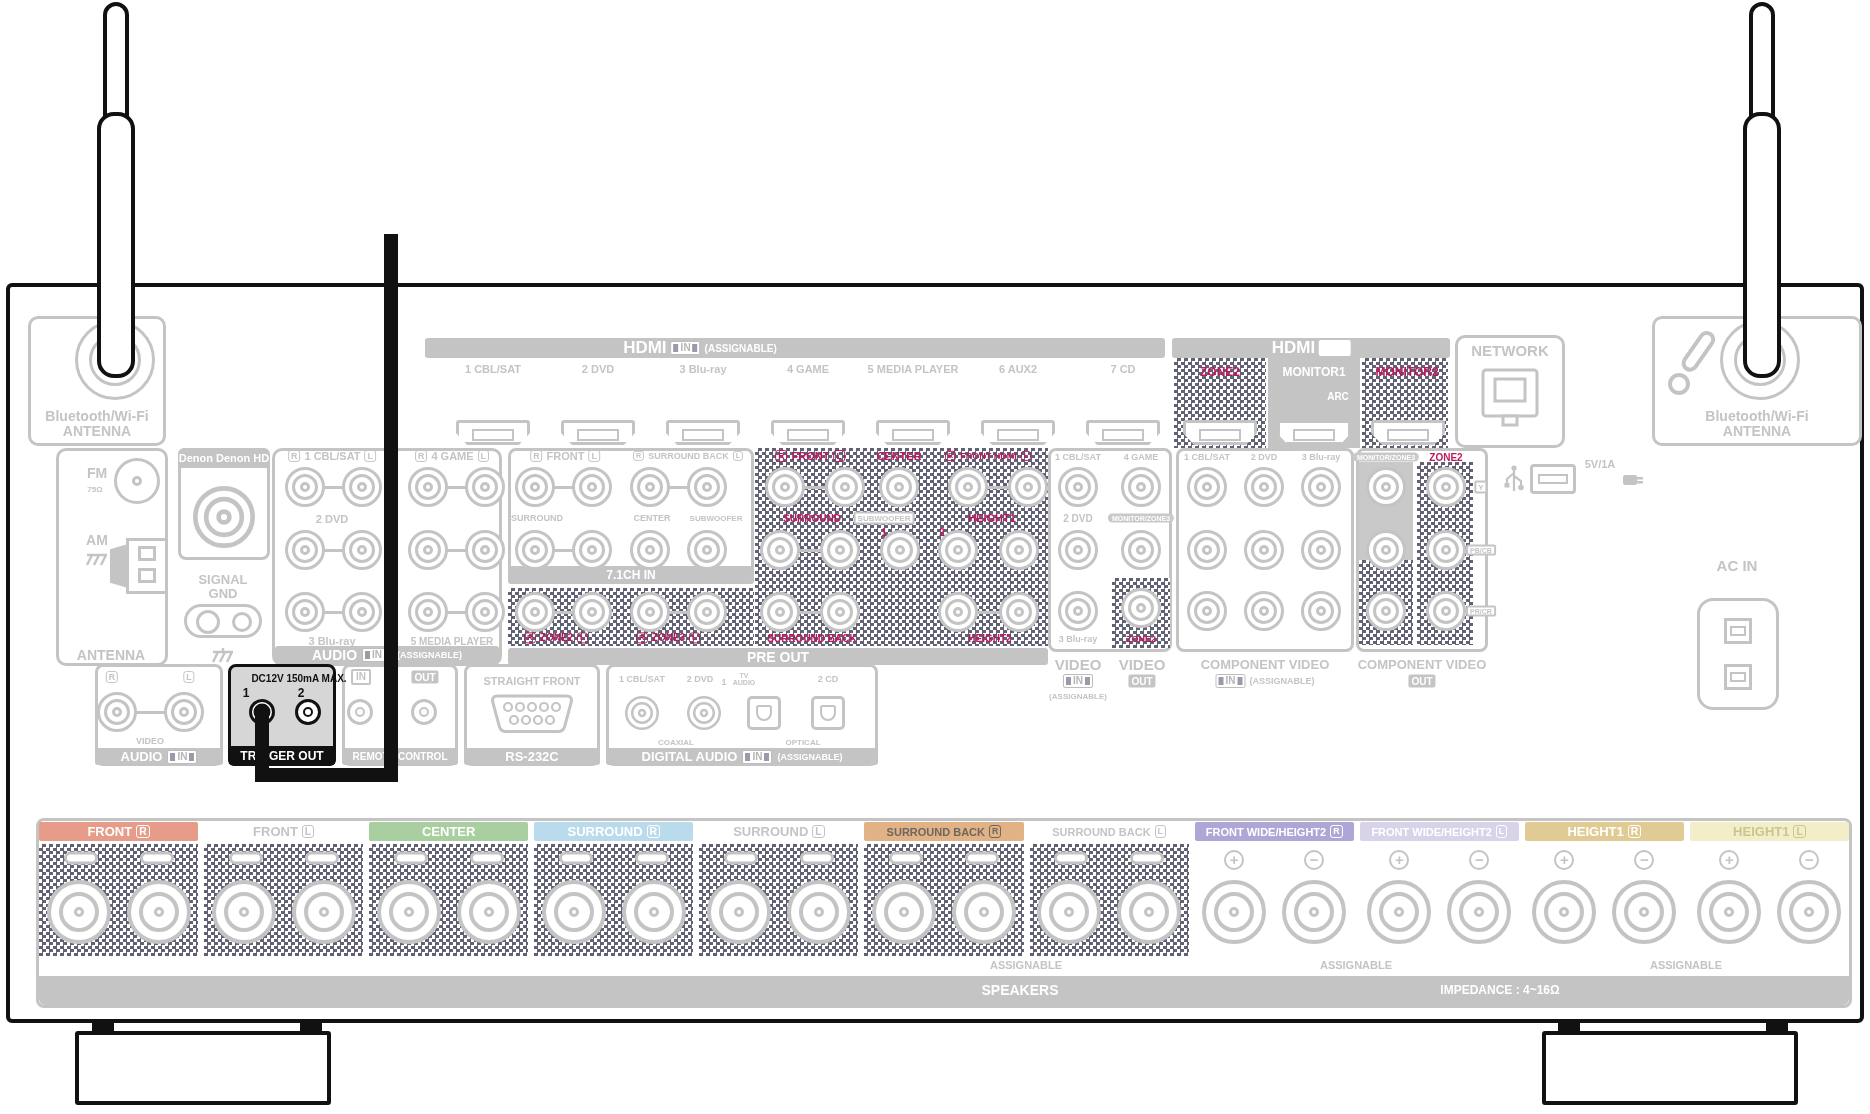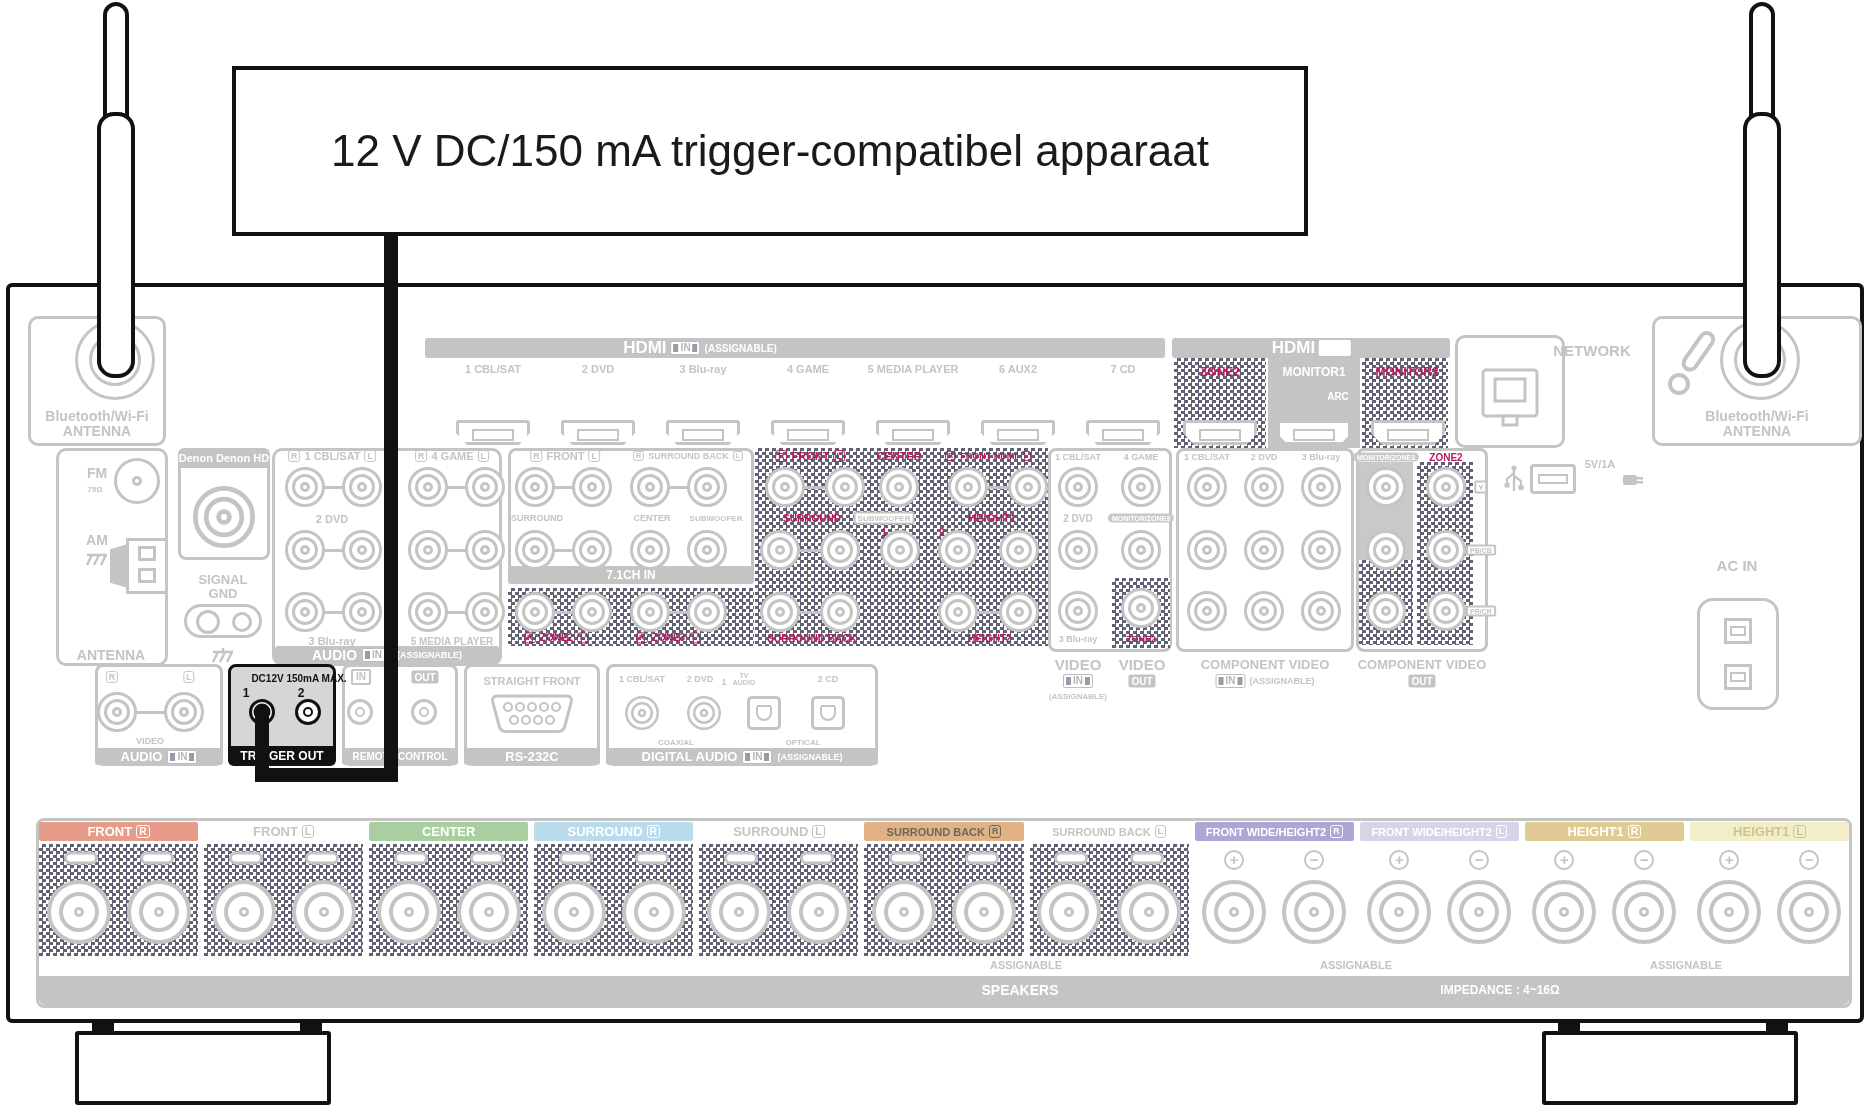--- a/index.html
+++ b/index.html
@@ -54,23 +54,20 @@
 .tab{position:absolute;background:#111;z-index:4}
 svg{position:absolute;z-index:2}
 </style>
 </head>
 <body>
 
 <div id="canvas">
 
   <div class="abs" style="left:6px;top:283px;width:1858px;height:740px;border:4px solid #111;border-radius:6px;background:#fff"></div>
 
-  <div class="abs" style="left:232px;top:66px;width:1076px;height:170px;border:4px solid #111;background:#fff;z-index:8;display:flex;align-items:center;justify-content:center">
-    <span style="font-size:44px;color:#1a1a1a">12 V DC/150 mA trigger-compatibel apparaat</span>
-  </div>
 
   <div class="cable" style="left:384px;top:234px;width:14px;height:546px"></div>
   <div class="cable" style="left:255px;top:768px;width:143px;height:14px"></div>
   <div class="cable" style="left:255px;top:712px;width:14px;height:66px"></div>
 
   <div class="antenna" style="left:103px;top:2px;width:26px;height:130px;border-radius:13px"></div>
   <div class="antenna" style="left:97px;top:112px;width:38px;height:266px;border-radius:17px"></div>
   <div class="antenna" style="left:1749px;top:2px;width:26px;height:130px;border-radius:13px"></div>
   <div class="antenna" style="left:1743px;top:112px;width:38px;height:266px;border-radius:17px"></div>
 
@@ -92,21 +89,21 @@
   </div>
   <div class="hatch" style="left:1174px;top:358px;width:92px;height:90px"></div>
   <div class="fill" style="left:1268px;top:358px;width:92px;height:90px;background:#c4c4c4"></div>
   <div class="hatch" style="left:1362px;top:358px;width:86px;height:90px"></div>
   <div class="lbl s12 onhatch" style="left:1220px;top:372px">ZONE2</div>
   <div class="lbl s12" style="left:1314px;top:372px;color:#fff">MONITOR1</div>
   <div class="lbl s10" style="left:1338px;top:396px;color:#fff">ARC</div>
   <div class="lbl s12 onhatch" style="left:1407px;top:372px">MONITOR2</div>
 
   <div class="blk" style="left:1455px;top:335px;width:110px;height:113px"></div>
-  <div class="lbl s15" style="left:1592px;top:350px">NETWORK</div>
+  <div class="lbl s15" style="left:1510px;top:350px">NETWORK</div>
   <svg style="left:1479px;top:366px" width="62" height="66" viewBox="0 0 62 66">
     <g stroke="#c4c4c4" stroke-width="3" fill="#fff">
       <rect x="4" y="4" width="54" height="46" rx="3"></rect>
       <rect x="16" y="13" width="30" height="22"></rect>
       <rect x="24" y="50" width="14" height="9"></rect>
     </g>
   </svg>
 
   <svg style="left:1502px;top:464px" width="24" height="30" viewBox="0 0 24 30">
     <g stroke="#c4c4c4" stroke-width="2.2" fill="none">
@@ -230,20 +227,21 @@
   </div>
   <div class="lbl s10 onhatch" style="left:812px;top:518px">SURROUND</div>
   <div class="lbl s8" style="left:884px;top:518px">
     <span class="wbox">SUBWOOFER</span>
   </div>
   <div class="lbl s10 onhatch" style="left:884px;top:532px">1</div>
   <div class="lbl s10 onhatch" style="left:942px;top:532px">2</div>
   <div class="lbl s11 onhatch" style="left:992px;top:518px">HEIGHT1</div>
   <div class="lbl s10 onhatch" style="left:812px;top:638px">SURROUND BACK</div>
   <div class="lbl s10 onhatch" style="left:990px;top:638px">HEIGHT2</div>
+  <div class="ban s14" style="left:508px;top:648px;width:540px;height:17px">PRE OUT</div>
 
   <div class="blk" style="left:1048px;top:448px;width:124px;height:204px;border-radius:8px"></div>
   <div class="hatch" style="left:1112px;top:578px;width:58px;height:70px"></div>
   <div class="lbl s9" style="left:1078px;top:457px">1 CBL/SAT</div>
   <div class="lbl s9" style="left:1141px;top:457px">4 GAME</div>
   <div class="lbl s10" style="left:1078px;top:518px">2 DVD</div>
   <div class="gbadge s7" style="left:1141px;top:518px">MONITOR/ZONE3</div>
   <div class="lbl s9" style="left:1078px;top:639px">3 Blu-ray</div>
   <div class="lbl s9 onhatch" style="left:1141px;top:639px">ZONE2</div>
   <div class="lbl s15" style="left:1078px;top:664px">VIDEO</div>

